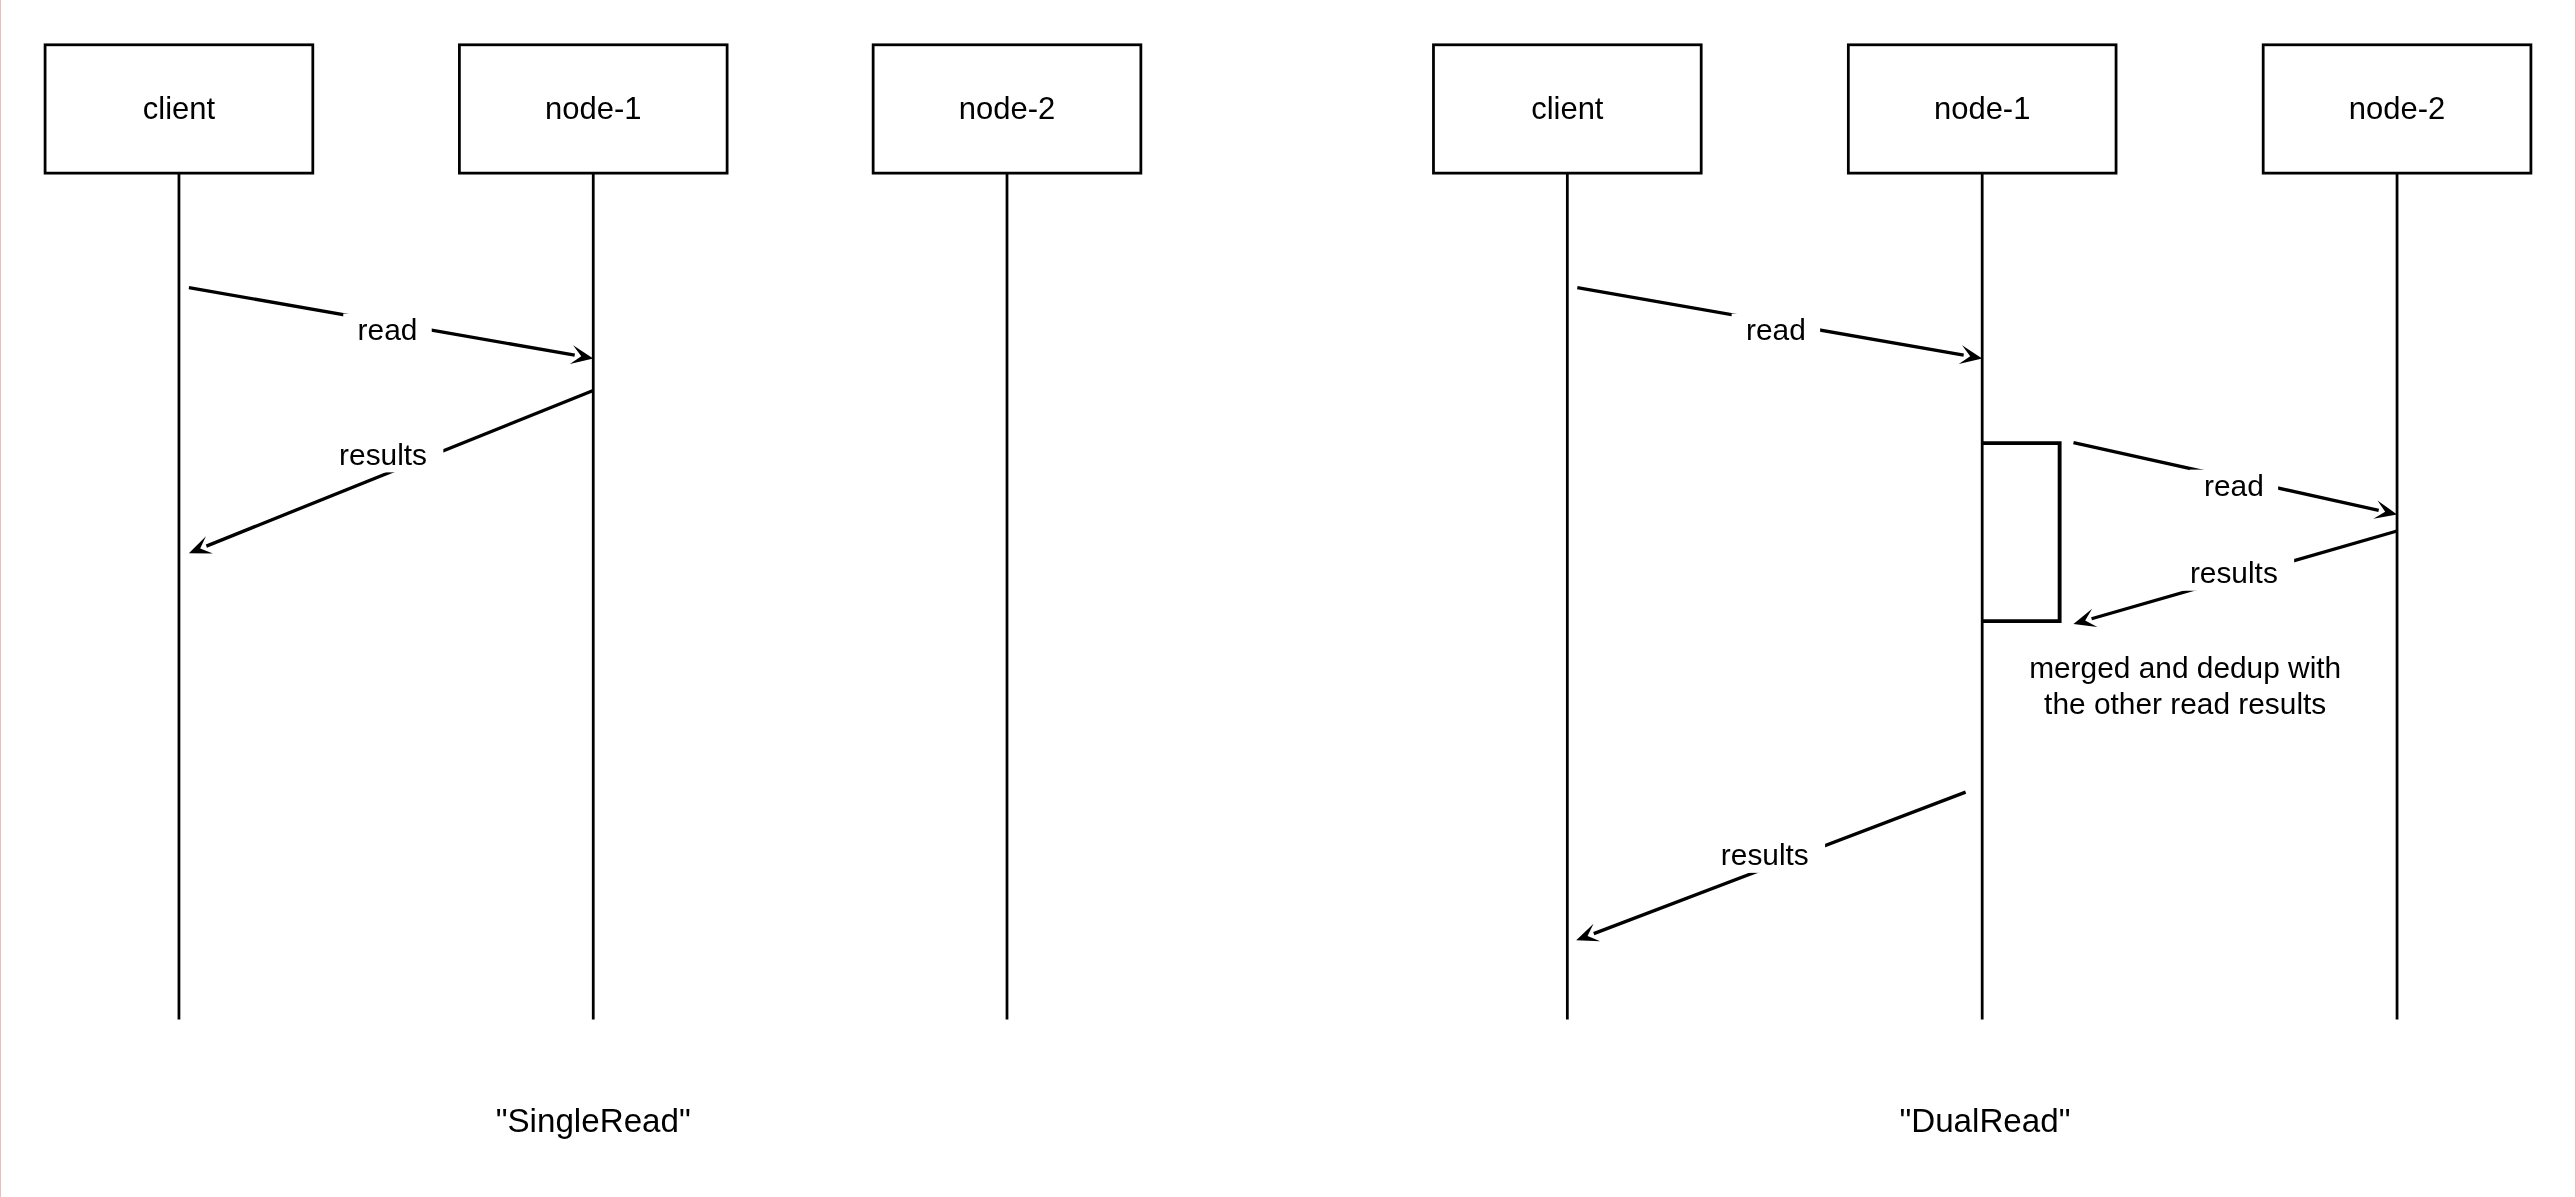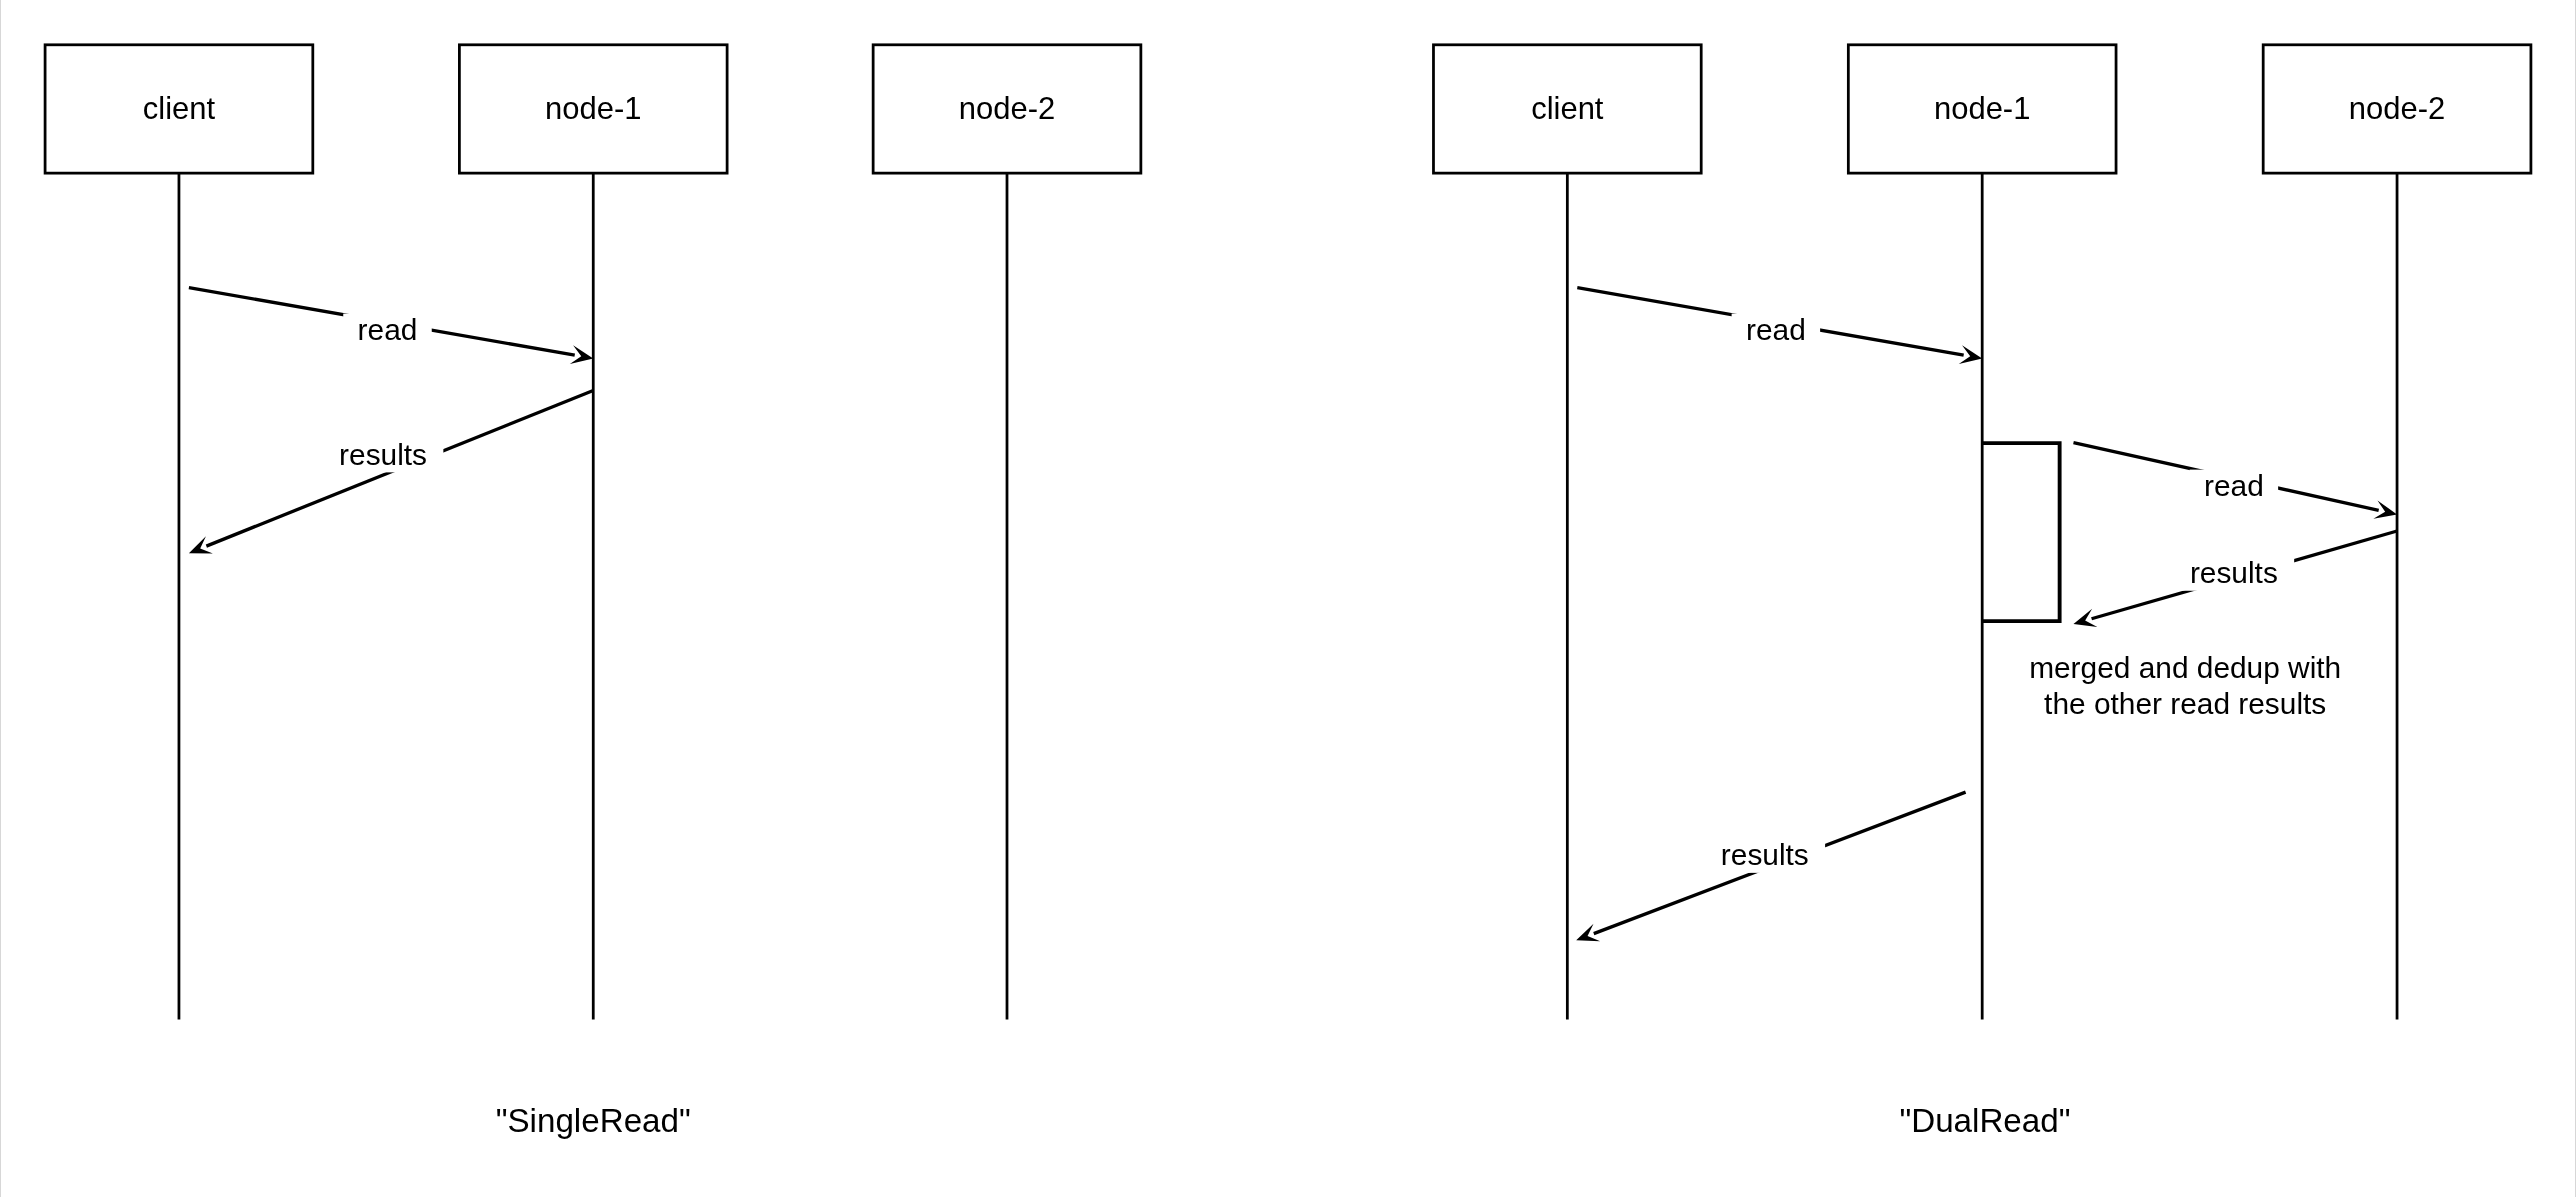--- a/index.html
+++ b/index.html
@@ -10,21 +10,21 @@
   body {
     width: 2576px;
     height: 1197px;
     font-family: "Liberation Sans", sans-serif;
     overflow: hidden;
   }
   #diagram-root {
     position: relative;
     width: 2576px;
     height: 1197px;
-    background: #737373;
+    background: #b91c1c;
   }
   svg#sequence-canvas {
     display: block;
     width: 2576px;
     height: 1197px;
   }
   .participant-box-rect {
     fill: #ffffff;
     stroke: #000000;
     stroke-width: 5;

